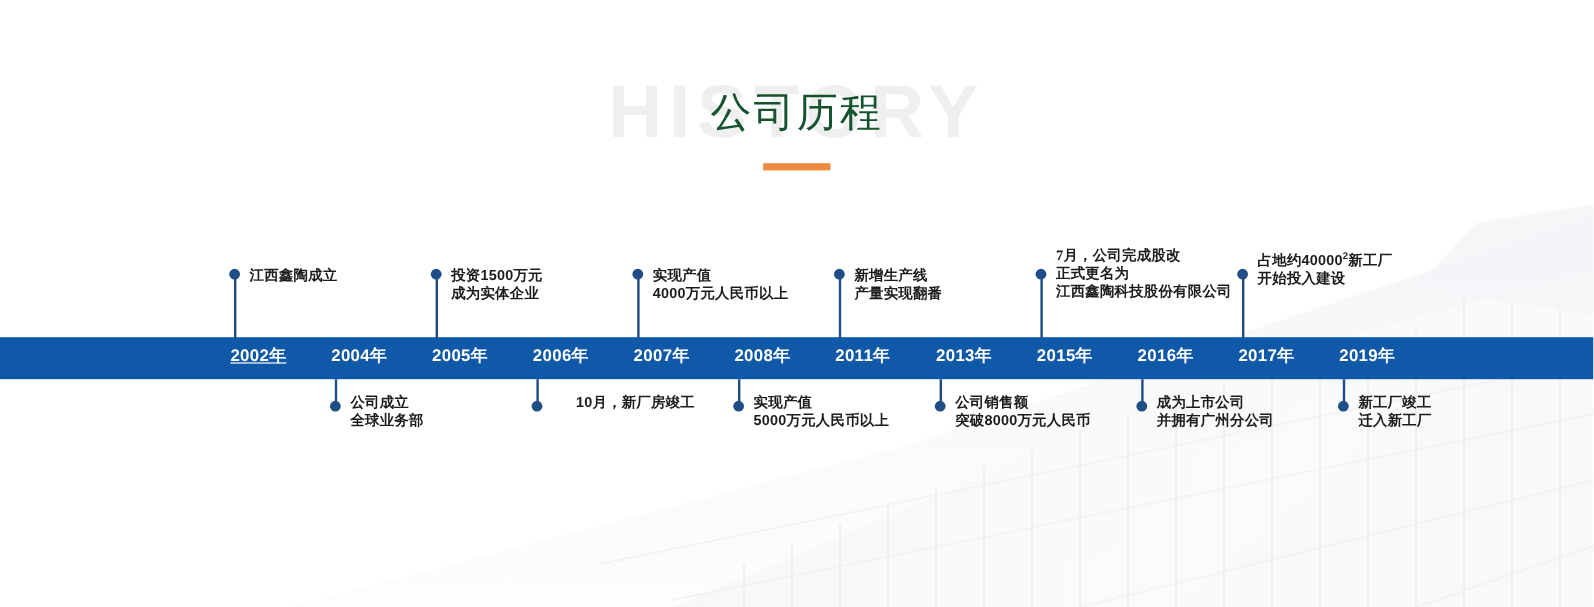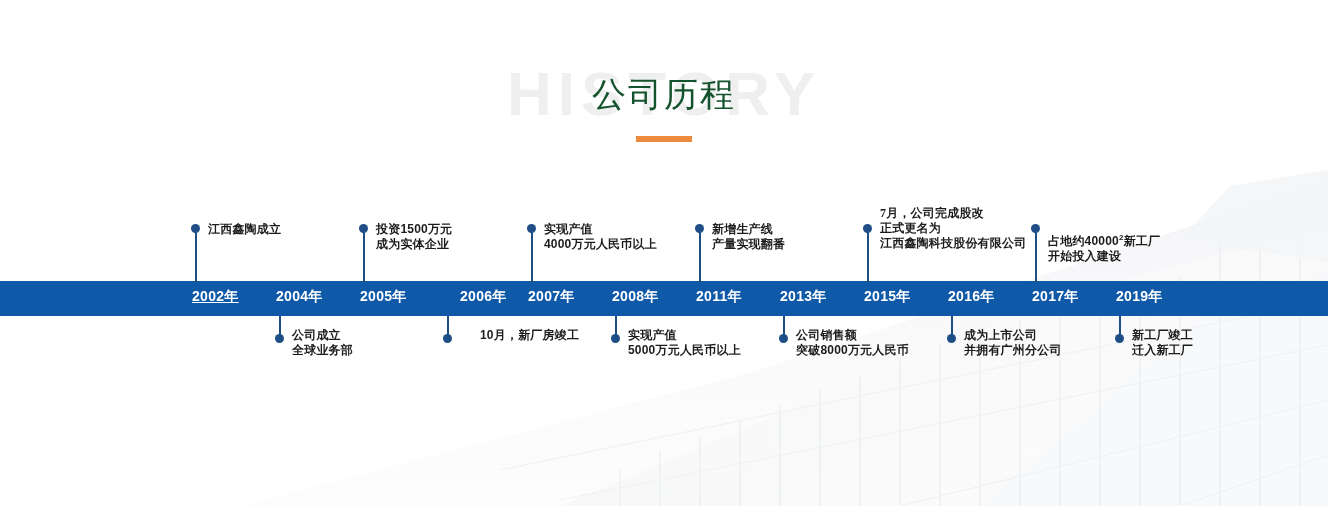--- a/index.html
+++ b/index.html
@@ -174,21 +174,21 @@
     <div class="title">公司历程</div>
     <div class="title-rule"></div>
   </div>
 
   <div class="timeline-bar"></div>
 
   <div id="timeline-layer">
       <div class="year-label" style="left: 192px; text-decoration: underline;">2002年</div>
       <div class="year-label" style="left: 276px;">2004年</div>
       <div class="year-label" style="left: 360px;">2005年</div>
-      <div class="year-label" style="left: 460px;">2006年</div>
+      <div class="year-label" style="left: 444px;">2006年</div>
       <div class="year-label" style="left: 528px;">2007年</div>
       <div class="year-label" style="left: 612px;">2008年</div>
       <div class="year-label" style="left: 696px;">2011年</div>
       <div class="year-label" style="left: 780px;">2013年</div>
       <div class="year-label" style="left: 864px;">2015年</div>
       <div class="year-label" style="left: 948px;">2016年</div>
       <div class="year-label" style="left: 1032px;">2017年</div>
       <div class="year-label" style="left: 1116px;">2019年</div>
       <div class="stem up" style="left: 195px; background: rgb(31, 78, 134);"></div>
       <div class="dot up" style="left: 191px; background: rgb(31, 78, 134);"></div>
@@ -244,21 +244,21 @@
         <span class="line">江西鑫陶科技股份有限公司</span>
       </div>
       <div class="stem down" style="left: 951px; background: rgb(31, 78, 134);"></div>
       <div class="dot down" style="left: 947px; background: rgb(31, 78, 134);"></div>
       <div class="event-text" style="left: 964px; top: 328px;">
         <span class="line">成为上市公司</span>
         <span class="line">并拥有广州分公司</span>
       </div>
       <div class="stem up" style="left: 1035px; background: rgb(31, 78, 134);"></div>
       <div class="dot up" style="left: 1031px; background: rgb(31, 78, 134);"></div>
-      <div class="event-text" style="left: 1048px; top: 230px;">
+      <div class="event-text" style="left: 1048px; top: 206px;">
         <span class="line">占地约40000<sup>2</sup>新工厂</span>
         <span class="line">开始投入建设</span>
       </div>
       <div class="stem down" style="left: 1119px; background: rgb(31, 78, 134);"></div>
       <div class="dot down" style="left: 1115px; background: rgb(31, 78, 134);"></div>
       <div class="event-text" style="left: 1132px; top: 328px;">
         <span class="line">新工厂竣工</span>
         <span class="line">迁入新工厂</span>
       </div>
     </div>

